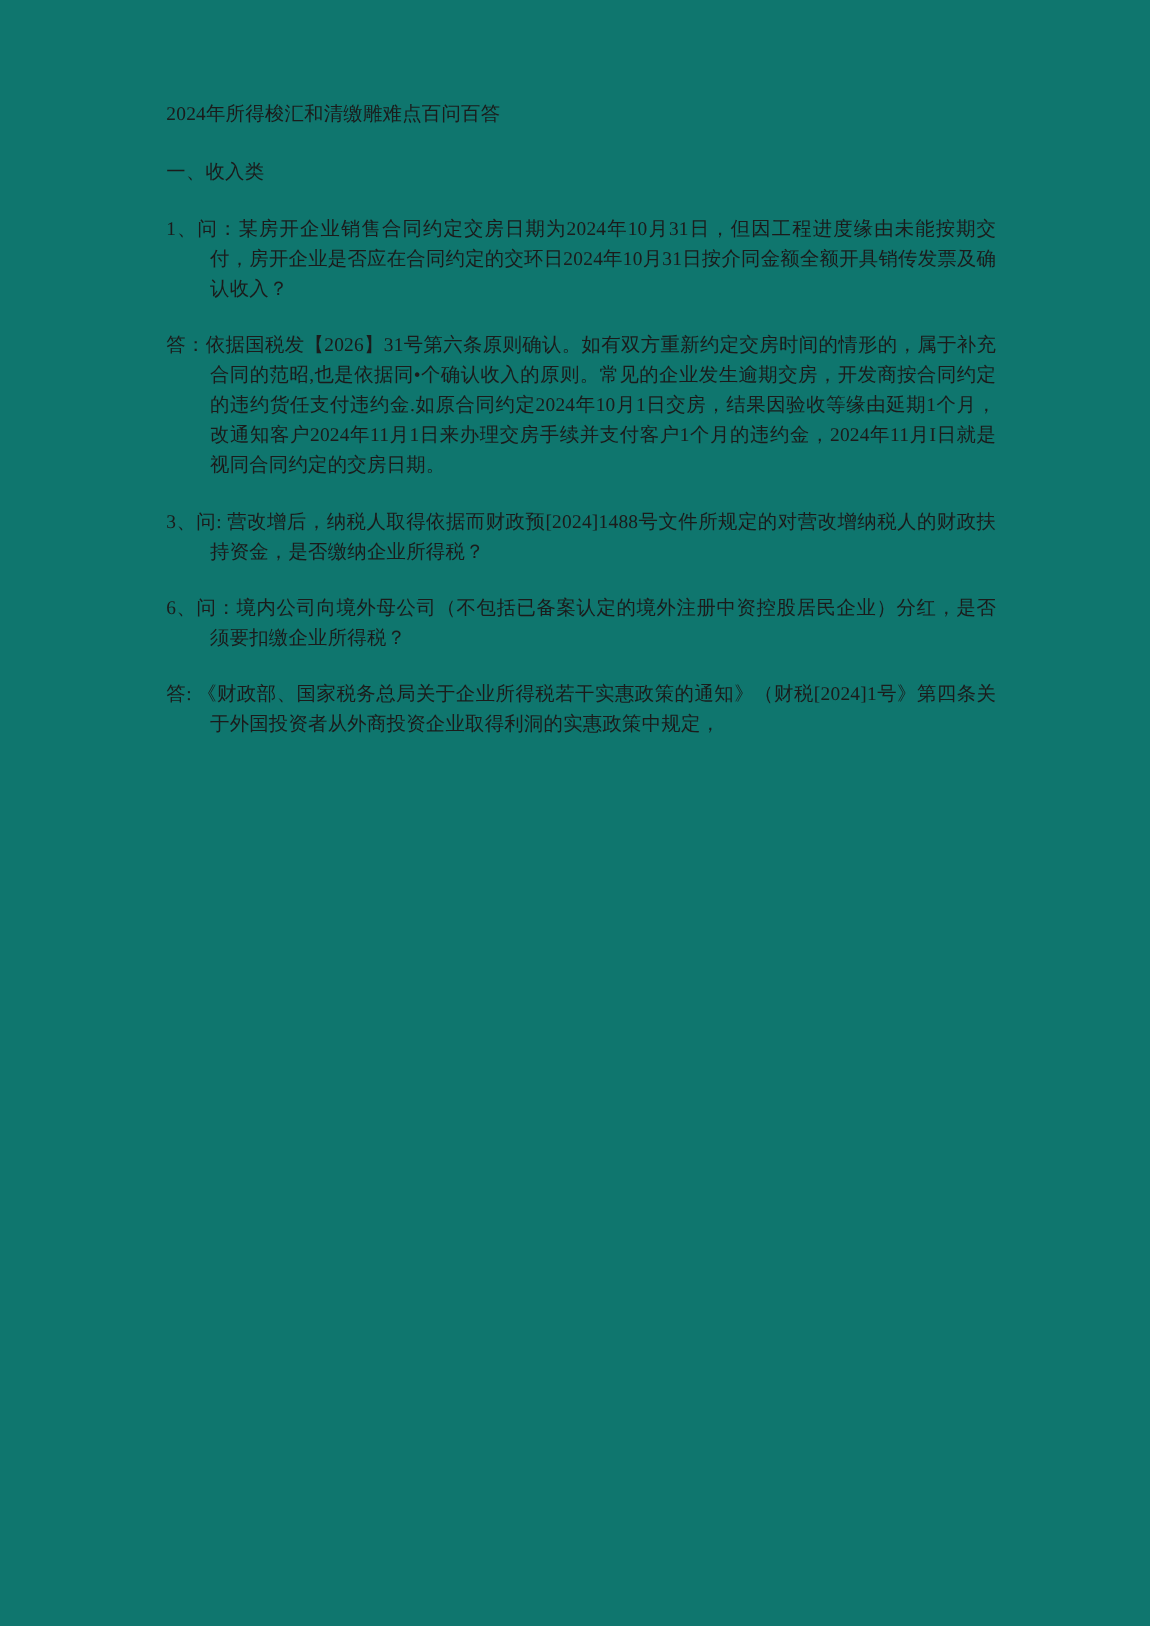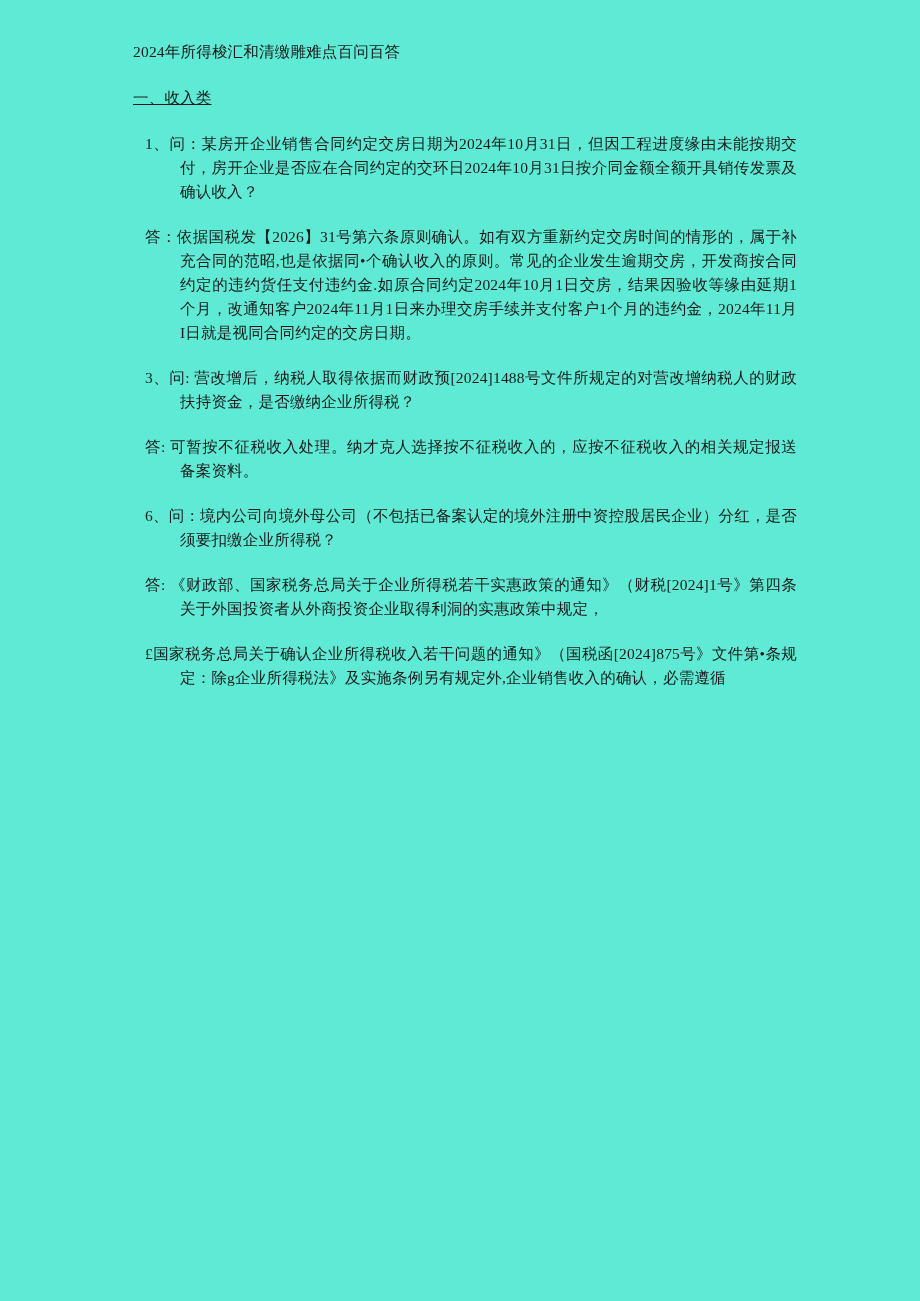--- a/index.html
+++ b/index.html
@@ -4,62 +4,59 @@
 <style>
   html, body {
     margin: 0;
     padding: 0;
     background: #ffffff;
   }
   .page {
     position: relative;
     width: 920px;
     height: 1301px;
-    background: #5eead4;
+    background: #0f766e;
     box-sizing: border-box;
-    padding: 40px 123px 40px 133px;
+    padding: 80px 123px 40px 133px;
     font-family: "Liberation Serif", "DejaVu Serif", serif;
     font-size: 15.5px;
     line-height: 24px;
     color: #1b1b1b;
     overflow: hidden;
   }
   .para {
-    margin: 0 0 21px 12px;
+    margin: 0 0 21px 0;
     padding-left: 35px;
     text-indent: -35px;
     text-align: justify;
     letter-spacing: 0.2px;
   }
   .title-para {
     margin: 0 0 22px 0;
     padding-left: 0;
     text-indent: 0;
   }
   .heading-para {
     margin: 0 0 22px 0;
     padding-left: 0;
     text-indent: 0;
-    text-decoration: underline;
   }
 </style>
 </head>
 <body>
 
 <div class="page">
   <p class="para title-para">2024年所得梭汇和清缴雕难点百问百答</p>
 
   <p class="para heading-para">一、收入类</p>
 
   <p class="para">1、问：某房开企业销售合同约定交房日期为2024年10月31日，但因工程进度缘由未能按期交付，房开企业是否应在合同约定的交环日2024年10月31日按介同金额全额开具销传发票及确认收入？</p>
   <p class="para">答：依据国税发【2026】31号第六条原则确认。如有双方重新约定交房时间的情形的，属于补充合同的范昭,也是依据同•个确认收入的原则。常见的企业发生逾期交房，开发商按合同约定的违约货任支付违约金.如原合同约定2024年10月1日交房，结果因验收等缘由延期1个月，改通知客户2024年11月1日来办理交房手续并支付客户1个月的违约金，2024年11月I日就是视同合同约定的交房日期。</p>
 
 
   <p class="para">3、问: 营改增后，纳税人取得依据而财政预[2024]1488号文件所规定的对营改增纳税人的财政扶持资金，是否缴纳企业所得税？</p>
-  <p class="para">答: 可暂按不征税收入处理。纳才克人选择按不征税收入的，应按不征税收入的相关规定报送备案资料。</p>
 
 
 
   <p class="para">6、问：境内公司向境外母公司（不包括已备案认定的境外注册中资控股居民企业）分红，是否须要扣缴企业所得税？</p>
   <p class="para">答: 《财政部、国家税务总局关于企业所得税若干实惠政策的通知》（财税[2024]1号》第四条关于外国投资者从外商投资企业取得利洞的实惠政策中规定，</p>
 
-  <p class="para">£国家税务总局关于确认企业所得税收入若干问题的通知》（国税函[2024]875号》文件第•条规定：除g企业所得税法》及实施条例另有规定外,企业销售收入的确认，必需遵循</p>
 </div>
 
 </body></html>

